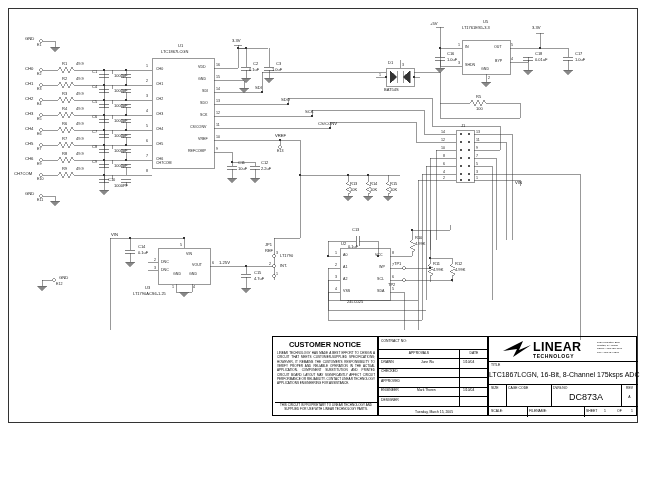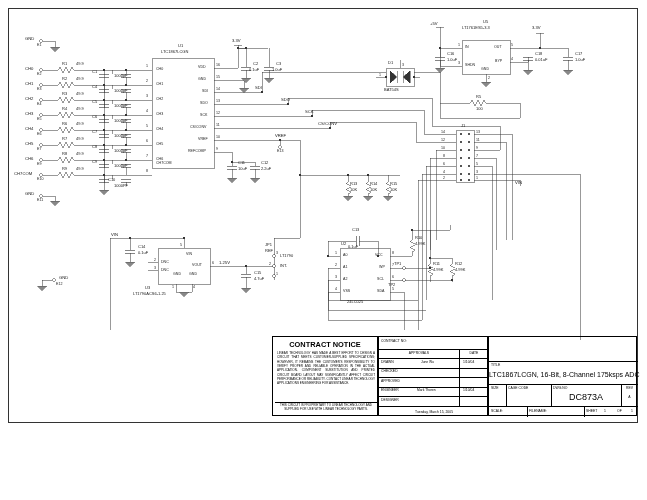--- a/index.html
+++ b/index.html
@@ -642,21 +642,21 @@
   <div class="refdes" style="left:433px;top:268px;">4.99K</div>
   <div class="refdes" style="left:455px;top:262px;">R12</div>
   <div class="refdes" style="left:455px;top:268px;">4.99K</div>
 
   <div class="refdes" style="left:394px;top:262px;">TP1</div>
   <div class="refdes" style="left:388px;top:283px;">TP2</div>
 
   <div class="tb" style="left:272px;top:336px;width:365px;height:80px;"></div>
 
   <div class="tb" style="left:272px;top:336px;width:106px;height:80px;">
-    <div class="notice-h" style="left:0;top:3px;">CONTRACT NOTICE</div>
+    <div class="notice-h" style="left:0;top:3px;">CUSTOMER NOTICE</div>
     <div class="notice-p" style="left:4px;top:14px;width:98px;">LINEAR TECHNOLOGY HAS MADE A BEST EFFORT TO DESIGN A CIRCUIT THAT MEETS CUSTOMER-SUPPLIED SPECIFICATIONS; HOWEVER, IT REMAINS THE CUSTOMER'S RESPONSIBILITY TO VERIFY PROPER AND RELIABLE OPERATION IN THE ACTUAL APPLICATION.  COMPONENT SUBSTITUTION AND PRINTED CIRCUIT BOARD LAYOUT MAY SIGNIFICANTLY AFFECT CIRCUIT PERFORMANCE OR RELIABILITY.  CONTACT LINEAR TECHNOLOGY APPLICATIONS ENGINEERING FOR ASSISTANCE.</div>
     <div style="position:absolute;left:2px;top:64.5px;width:102px;border-top:1px solid #000;"></div>
     <div class="notice-p" style="left:4px;top:66px;width:98px;text-align:center;">THIS CIRCUIT IS PROPRIETARY TO LINEAR TECHNOLOGY AND SUPPLIED FOR USE WITH LINEAR TECHNOLOGY PARTS.</div>
   </div>
 
   <div class="tb" style="left:378px;top:336px;width:110px;height:80px;">
     <div class="tbtxt" style="left:2px;top:2px;">CONTRACT NO:</div>
     <div style="position:absolute;left:0;top:12px;width:110px;border-top:1px solid #000;"></div>
     <div class="tbtxt c" style="left:0;top:14px;width:80px;">APPROVALS</div>
     <div class="tbtxt c" style="left:80px;top:14px;width:30px;">DATE</div>
@@ -680,20 +680,31 @@
     <div style="position:absolute;left:0;top:59px;width:110px;border-top:1px solid #000;"></div>
 
     <div class="tbtxt" style="left:2px;top:60.5px;">DESIGNER</div>
     <div style="position:absolute;left:0;top:69px;width:110px;border-top:1px solid #000;"></div>
 
     <div class="tbtxt c" style="left:0;top:72.5px;width:110px;">Tuesday, March 15, 2005</div>
   </div>
 
   <div class="tb" style="left:488px;top:336px;width:149px;height:80px;">
 
+    <div style="position:absolute;left:0;top:0;width:149px;height:24px;">
+      <svg viewBox="0 0 149 24" style="position:absolute;left:0;top:0;width:149px;height:24px;">
+        <path d="M14 14 L34 4 L30 13 L42 8 L24 20 L28 12 Z" fill="#000"></path>
+      </svg>
+      <div class="lin-word" style="left:44px;top:3px;">LINEAR</div>
+      <div class="lin-sub" style="left:44px;top:16px;">TECHNOLOGY</div>
+      <div class="lin-addr" style="left:108px;top:4px;white-space:pre;">1630 McCarthy Blvd.
+Milpitas, CA 95035
+Phone: (408)432-1900
+Fax: (408)434-0507</div>
+    </div>
     <div style="position:absolute;left:0;top:24px;width:149px;border-top:1px solid #000;"></div>
 
     <div class="tbtxt" style="left:2px;top:26px;">TITLE</div>
     <div class="ttl" style="left:0;top:34px;width:149px;text-align:center;">LTC1867LCGN, 16-Bit, 8-Channel 175ksps ADC</div>
     <div style="position:absolute;left:0;top:47px;width:149px;border-top:1px solid #000;"></div>
 
     <div class="tbtxt" style="left:2px;top:49px;">SIZE</div>
     <div class="tbtxt" style="left:2px;top:57px;"></div>
     <div style="position:absolute;left:17px;top:47px;height:22px;border-left:1px solid #000;"></div>
     <div class="tbtxt" style="left:19px;top:49px;">CAGE CODE</div>

